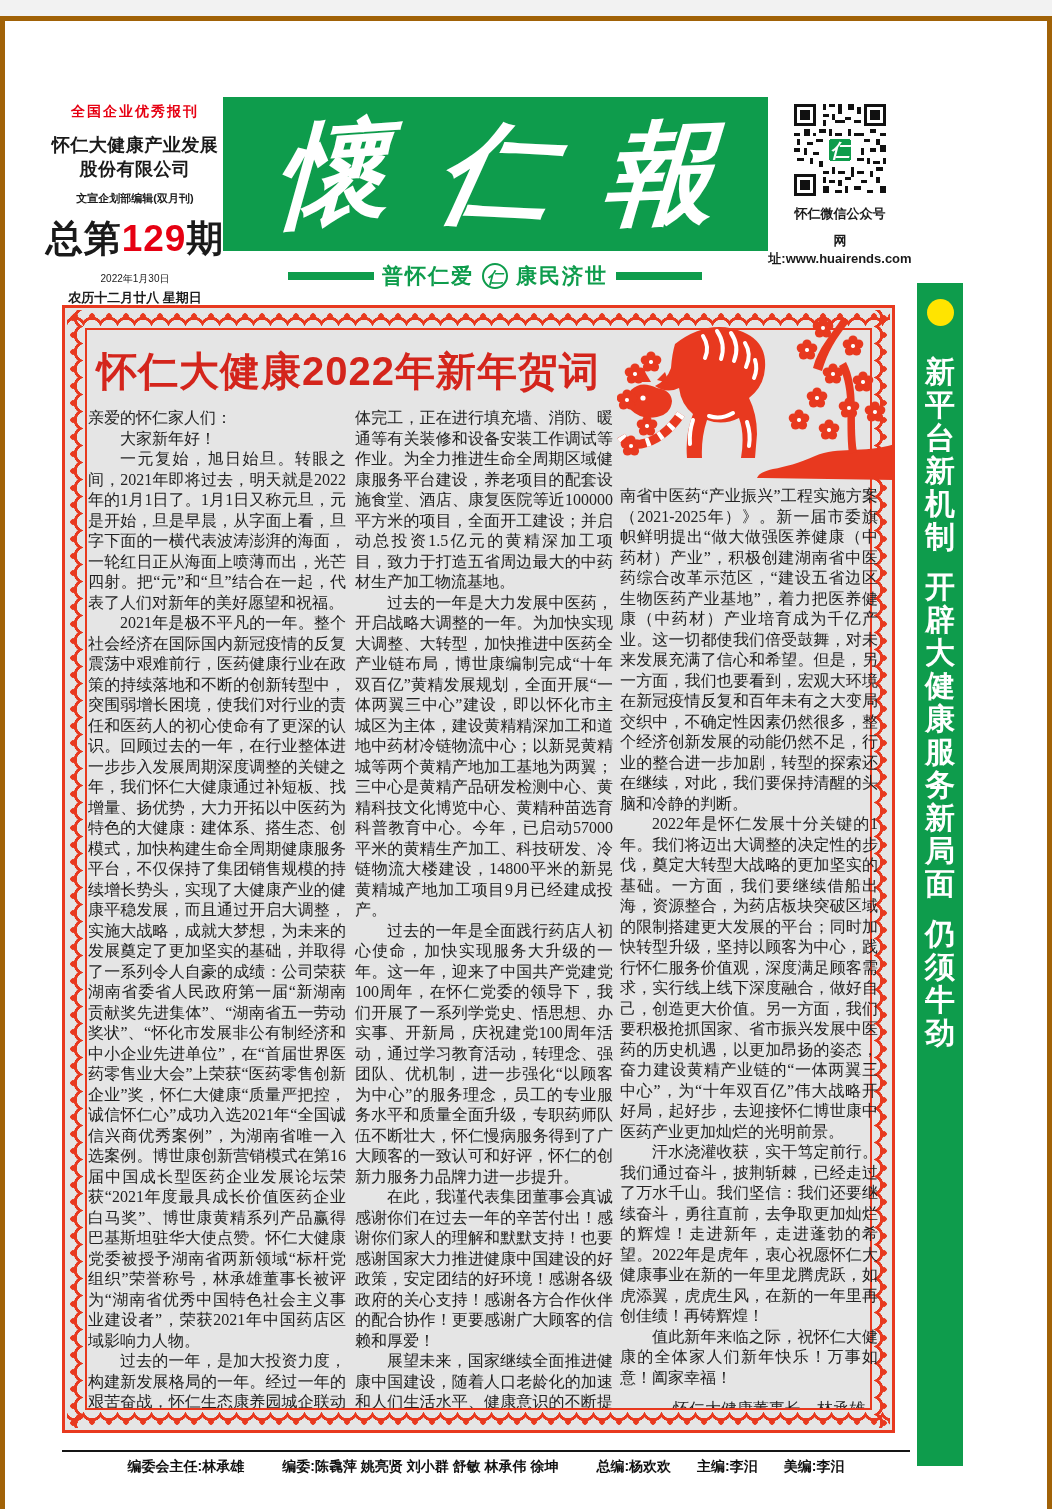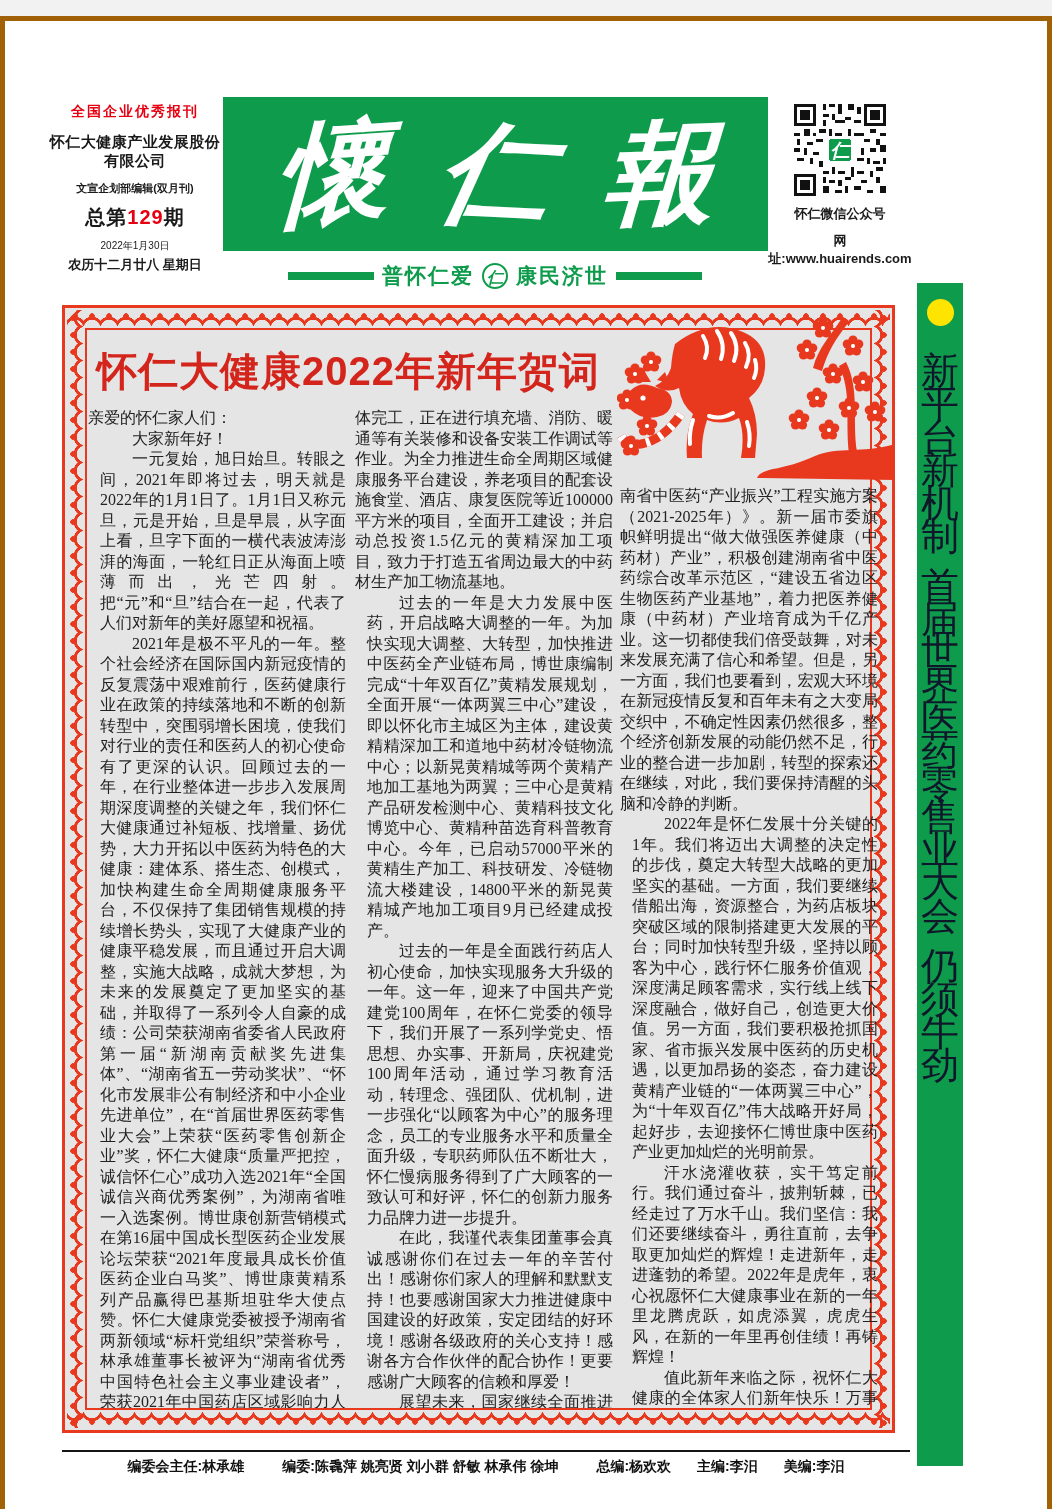--- a/index.html
+++ b/index.html
@@ -3,23 +3,23 @@
 <meta charset="utf-8">
 <style>
   html,body{margin:0;padding:0;background:#f2f2f2;}
   .page{position:relative;width:1052px;height:1509px;background:#fff;margin:16px auto;
         border:5px solid #a16207;box-sizing:border-box;overflow:hidden;
         font-family:"Liberation Sans","DejaVu Sans",sans-serif;}
 
   
   .hdr-left{position:absolute;left:38px;top:82px;width:184px;text-align:center;color:#1a1a1a;}
   .badge{color:#e60012;font-weight:bold;font-size:14px;letter-spacing:2px;}
-  .company{font-weight:bold;font-size:15px;margin-top:12px;letter-spacing:.5px;}
+  .company{font-weight:bold;font-size:18px;margin-top:12px;letter-spacing:.5px;}
   .editor-note{font-weight:bold;font-size:11px;margin-top:10px;}
-  .issue{font-weight:bold;font-size:20px;margin-top:8px;letter-spacing:1px;}
+  .issue{font-weight:bold;font-size:37px;margin-top:8px;letter-spacing:1px;}
   .issue-num{color:#e60012;}
   .hdate{font-weight:normal;font-size:10px;margin-top:8px;}
   .lunar{font-weight:bold;font-size:13px;margin-top:3px;}
 
   
   .masthead-green{position:absolute;left:218px;top:76px;width:545px;height:154px;background:#0e9c4c;
       display:flex;align-items:center;justify-content:space-around;padding:0 28px;box-sizing:border-box;}
   .cal{color:#fff;font-family:"Liberation Serif","DejaVu Serif",serif;font-weight:bold;
        font-style:italic;font-size:112px;line-height:1;transform:rotate(-4deg) skewX(-6deg);}
   .cal.c2{transform:rotate(3deg) skewX(-8deg);}
@@ -37,21 +37,21 @@
   .slogan .bar{width:86px;height:8px;background:#0e9c4c;}
   .slogan-text{color:#0e9c4c;font-weight:bold;font-size:21px;letter-spacing:2px;}
   .logo-circle{width:26px;height:26px;border:2.5px solid #0e9c4c;border-radius:50%;
       color:#0e9c4c;font-weight:bold;font-style:italic;font-size:16px;line-height:26px;
       text-align:center;box-sizing:border-box;}
 
   
   .side-banner{position:absolute;left:912px;top:262px;width:46px;height:1183px;background:#0e9c4c;}
   .side-dot{position:absolute;left:10px;top:16px;width:27px;height:27px;border-radius:50%;background:#ffe400;}
   .vtext-wrap{position:absolute;left:0;top:72px;width:46px;text-align:center;}
-  .vtext{color:#0f172a;font-weight:normal;font-size:38px;line-height:33px;word-break:break-all;margin-bottom:17px;}
+  .vtext{color:#ffffff;font-weight:bold;font-size:30px;line-height:33px;word-break:break-all;margin-bottom:17px;}
 
   
   .frame{position:absolute;left:57px;top:284px;width:833px;height:1128px;box-sizing:border-box;
          border:3px solid #e8391f;background:#e5e5e5;}
   .lace{position:absolute;background-repeat:repeat;}
   .lace-top{left:2px;right:2px;top:2px;height:16px;background-size:17px 16px;
     background-image:
       radial-gradient(circle at 8px 18px, transparent 8px, #e8391f 8.5px, #e8391f 11px, transparent 11.5px),
       radial-gradient(circle at 8px 6px, #e8391f 2.5px, transparent 3px);}
   .lace-bottom{left:2px;right:2px;bottom:2px;height:16px;background-size:17px 16px;
@@ -69,21 +69,21 @@
   .inner-line{position:absolute;inset:20px;border:2px solid #e8391f;pointer-events:none;}
 
   .title{position:absolute;left:32px;top:36px;margin:0;color:#d4251c;font-weight:bold;
          font-size:40px;letter-spacing:1px;font-family:"Liberation Sans","DejaVu Sans",sans-serif;}
 
   .tiger-svg{position:absolute;left:552px;top:8px;width:278px;height:168px;}
 
   .col{position:absolute;width:258px;font-family:"Liberation Serif","DejaVu Serif",serif;
        font-size:16px;line-height:20.5px;color:#222;text-align:justify;overflow:hidden;}
   .col p{margin:0;}
-  .col .indent{text-indent:2em;padding-left:12px;}
+  .col .indent{text-indent:2em;}
   .col1{left:23px;top:100px;height:1000px;}
   .col2{left:290px;top:100px;height:1000px;}
   .col3{left:555px;top:178px;height:922px;}
   .sig{margin-top:10px;}
   .sig-line{text-align:center;padding-left:2.5em;margin:0;line-height:22px;}
 
   
   .footer-line{position:absolute;left:57px;top:1429px;width:848px;height:2px;background:#151515;}
   .footer{position:absolute;left:57px;top:1437px;width:848px;display:flex;justify-content:center;
           font-weight:bold;font-size:14px;color:#111;}
@@ -138,21 +138,21 @@
     <span class="slogan-text">普怀仁爱</span>
     <span class="logo-circle">仁</span>
     <span class="slogan-text">康民济世</span>
     <span class="bar"></span>
   </div>
 
   <div class="side-banner">
     <div class="side-dot"></div>
     <div class="vtext-wrap">
       <div class="vtext">新平台新机制</div>
-      <div class="vtext">首届世界医药零售业大会</div>
+      <div class="vtext">开辟大健康服务新局面</div>
       <div class="vtext">仍须牛劲</div>
     </div>
   </div>
 
   <div class="frame">
     <div class="lace lace-top"></div>
     <div class="lace lace-bottom"></div>
     <div class="lace lace-left"></div>
     <div class="lace lace-right"></div>
     <div class="inner-line"></div>

